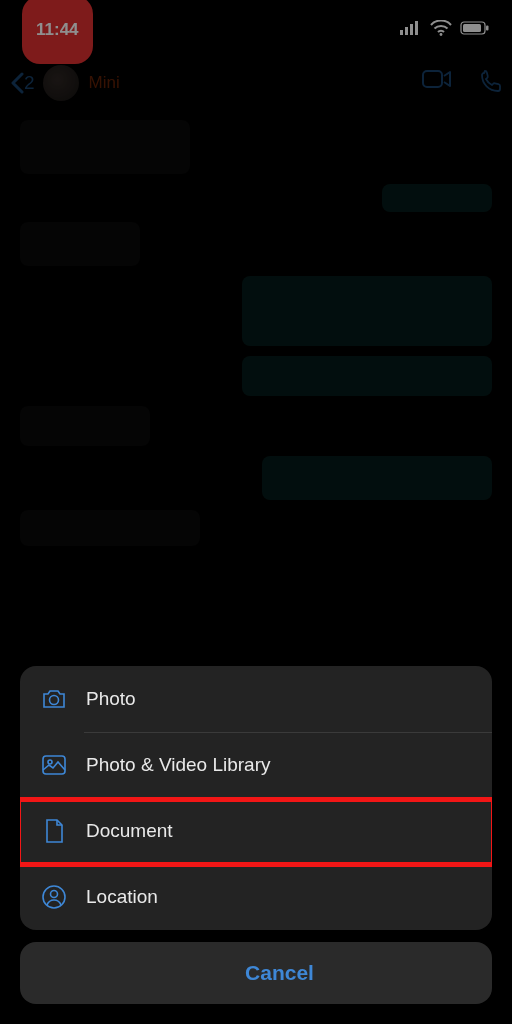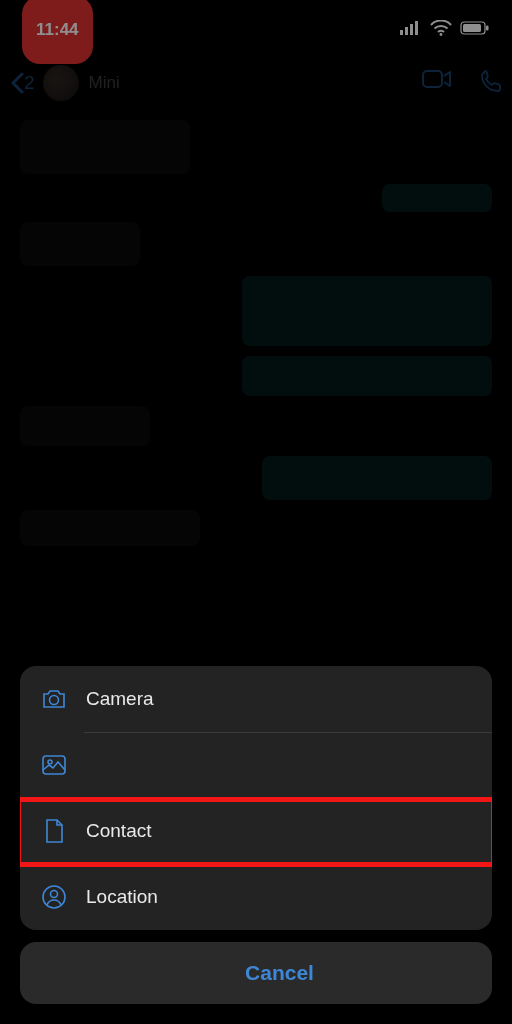--- a/index.html
+++ b/index.html
@@ -6,21 +6,21 @@
   html,body{width:512px;height:1024px;background:#000;font-family:-apple-system,Helvetica,Arial,sans-serif;color:#fff;overflow:hidden;}
   
   .status-bar{position:absolute;top:0;left:0;right:0;height:60px;display:flex;align-items:center;justify-content:space-between;padding:0 22px;}
   .time-pill{background:#e03131;color:#fff;font-weight:600;font-size:17px;border-radius:18px;padding:24px 14px;}
   .status-right{display:flex;align-items:center;gap:8px;}
   
   .chat-header{position:absolute;top:55px;left:0;right:0;height:56px;display:flex;align-items:center;padding:0 10px;opacity:0.5;}
   .back{display:flex;align-items:center;color:#2e7fcf;font-size:19px;}
   .avatar{width:36px;height:36px;border-radius:50%;background:radial-gradient(circle at 40% 40%,#5a4b45,#2b2623);margin:0 10px 0 8px;}
   .contact{display:flex;flex-direction:column;line-height:1.1;}
-  .contact .name{color:#737373;font-size:17px;}
+  .contact .name{color:#c2410c;font-size:17px;}
   .hdr-icons{margin-left:auto;display:flex;gap:26px;color:#2e7fcf;}
   
   .chat-bg{position:absolute;top:100px;left:0;right:0;bottom:0;padding:10px 20px;filter:brightness(.35);}
   .row{display:flex;margin:10px 0;}
   .row.r{justify-content:flex-end;}
   .bub{border-radius:8px;min-height:26px;}
   .g{background:#1a1a1a;}
   .t{background:#0f4a47;}
   
   .overlay{position:absolute;inset:0;background:rgba(0,0,0,.44);}
@@ -126,41 +126,42 @@
 <div class="sheet">
   <div class="panel" style="position:relative;">
 
     <div class="item">
       <span class="icn">
         <svg viewBox="0 0 28 28">
             <path d="M4 9h4l2-3h8l2 3h4v13H4z"></path>
             <circle cx="14" cy="15" r="4.5"></circle>
           </svg>
       </span>
-      <span class="lbl">Camera</span>
+      <span class="lbl">Photo</span>
     </div>
 
     <div class="item">
       <span class="icn">
         <svg viewBox="0 0 28 28">
             <rect x="3" y="5" width="22" height="18" rx="3"></rect>
             <circle cx="10" cy="11" r="2"></circle>
             <path d="M3 19l6-5 4 3 5-6 7 8"></path>
           </svg>
       </span>
+      <span class="lbl">Photo &amp; Video Library</span>
     </div>
 
     <div class="item">
       <span class="icn">
         <svg viewBox="0 0 28 28">
             <path d="M7 3h10l5 5v17H7z"></path>
             <path d="M17 3v5h5"></path>
           </svg>
       </span>
-      <span class="lbl">Contact</span>
+      <span class="lbl">Document</span>
     </div>
 
 
     <div class="item">
       <span class="icn">
         <svg viewBox="0 0 28 28">
             <circle cx="14" cy="14" r="11"></circle>
             <circle cx="14" cy="11" r="3.5"></circle>
             <path d="M7 22c1.3-3.3 4-5 7-5s5.7 1.7 7 5"></path>
           </svg>

